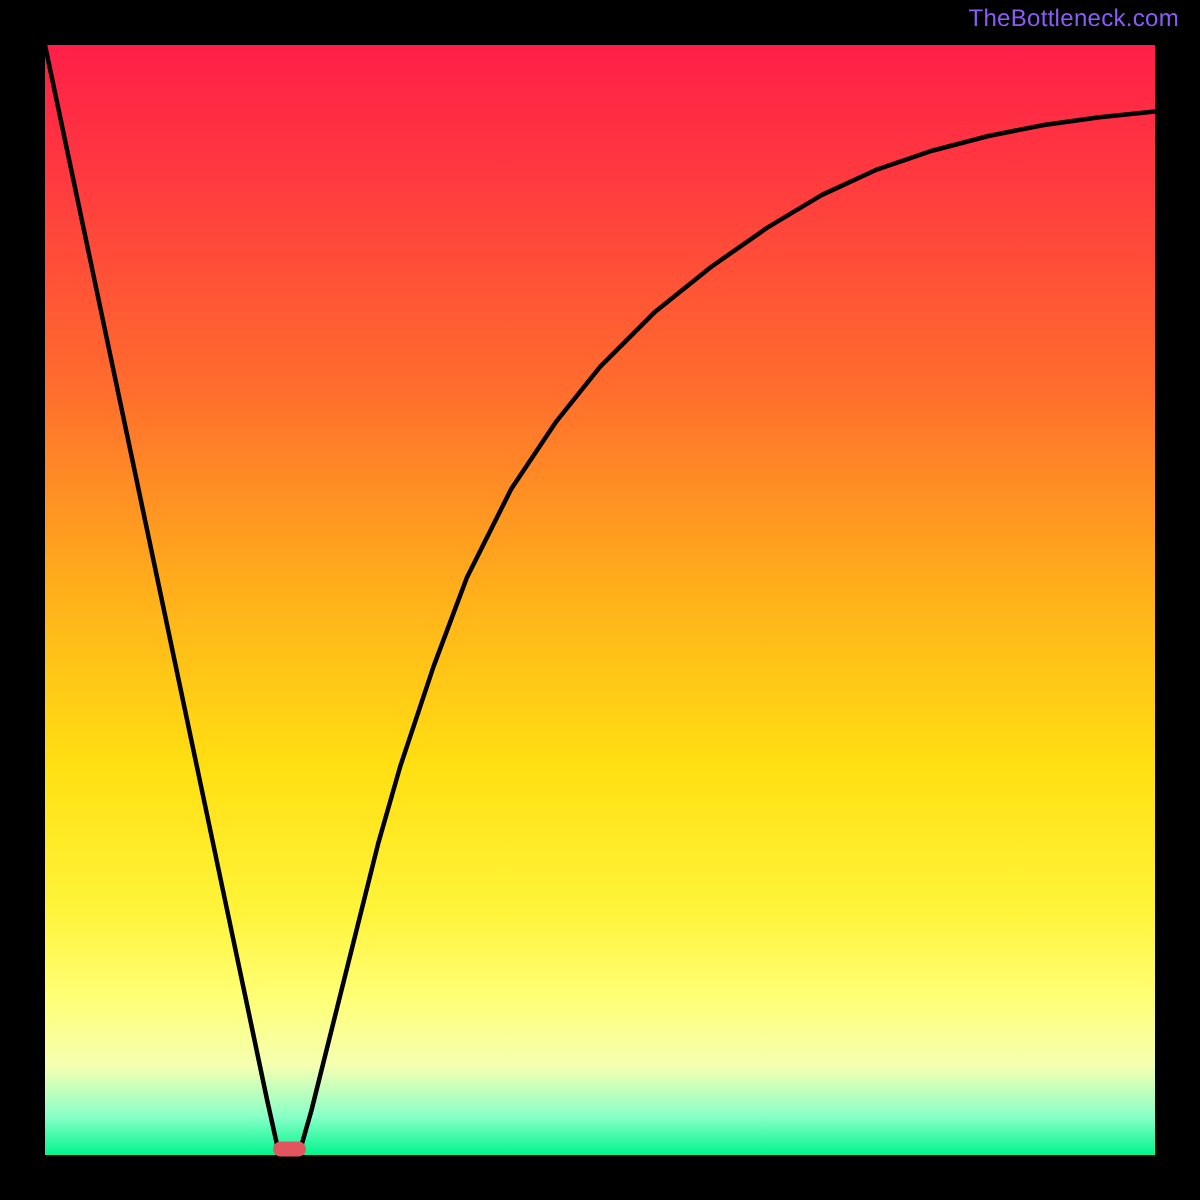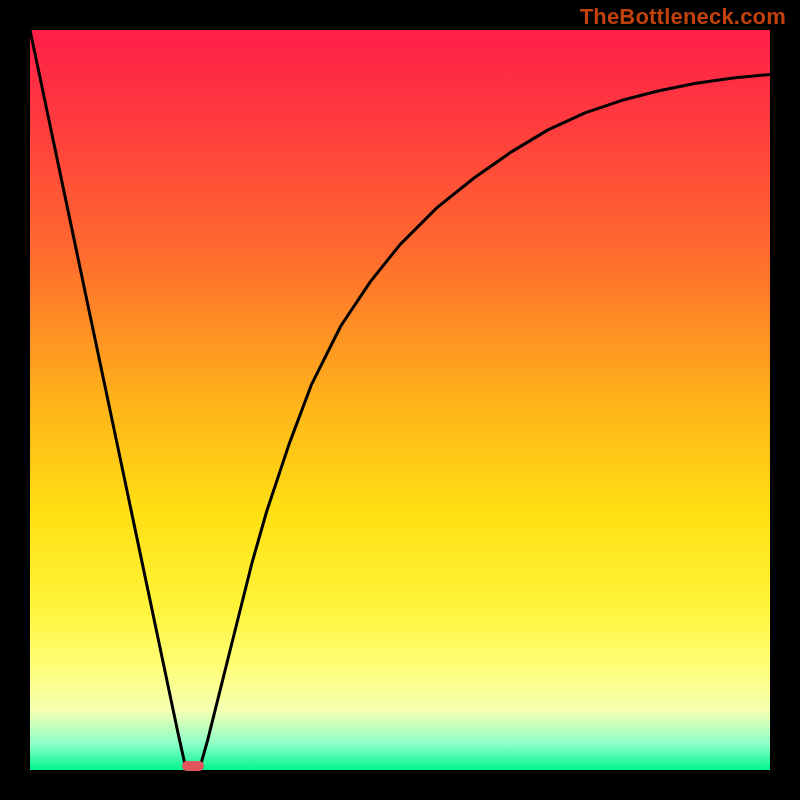--- a/index.html
+++ b/index.html
@@ -42,23 +42,23 @@
     position: absolute;
     width: 22px;
     height: 10px;
     border-radius: 5px;
     transform: translate(-50%, -50%);
   }
   .watermark {
     position: absolute;
     top: 4px;
     right: 14px;
-    color: #c2410c;
-    font-size: 22px;
-    font-weight: 700;
+    color: #8b5cf6;
+    font-size: 16px;
+    font-weight: 400;
     letter-spacing: 0.2px;
   }
 </style>
 </head>
 <body>
 
 <div class="frame">
   <div class="plot-area">
 
     <svg class="gradient-bg" viewBox="0 0 100 100" preserveAspectRatio="none">

